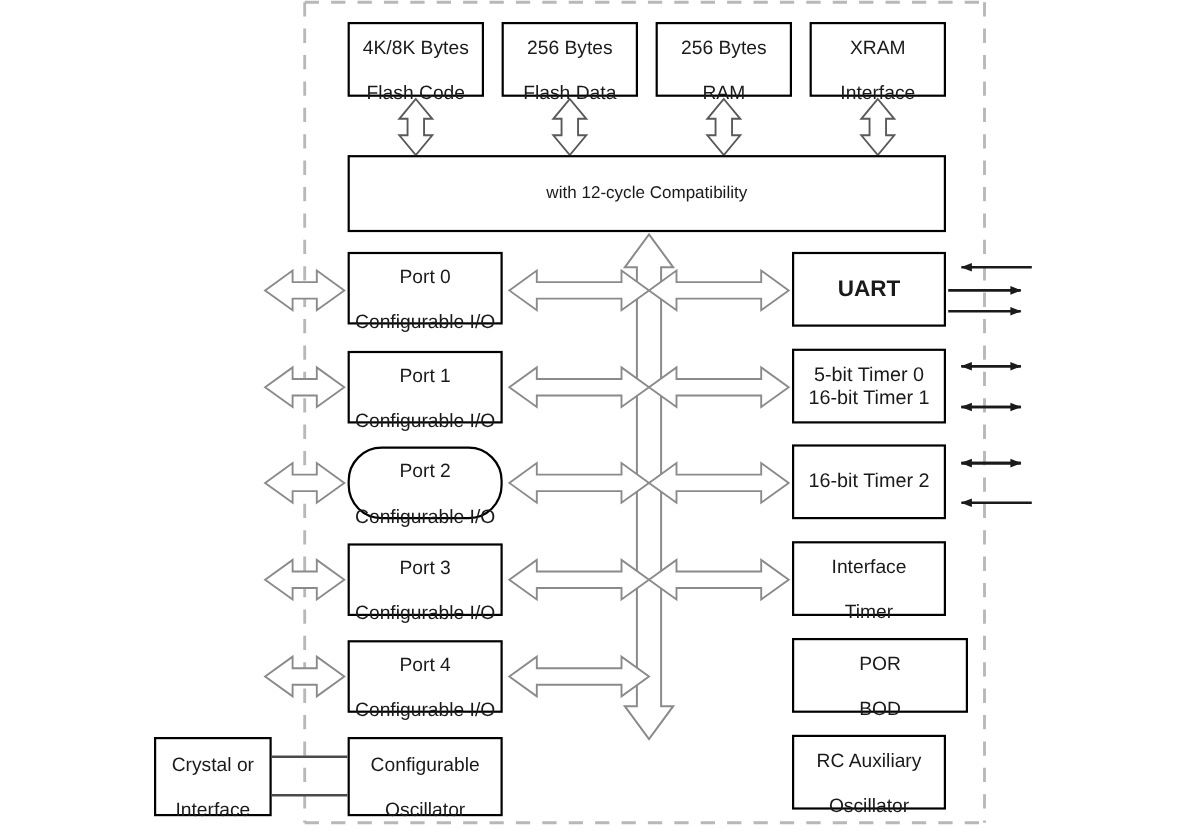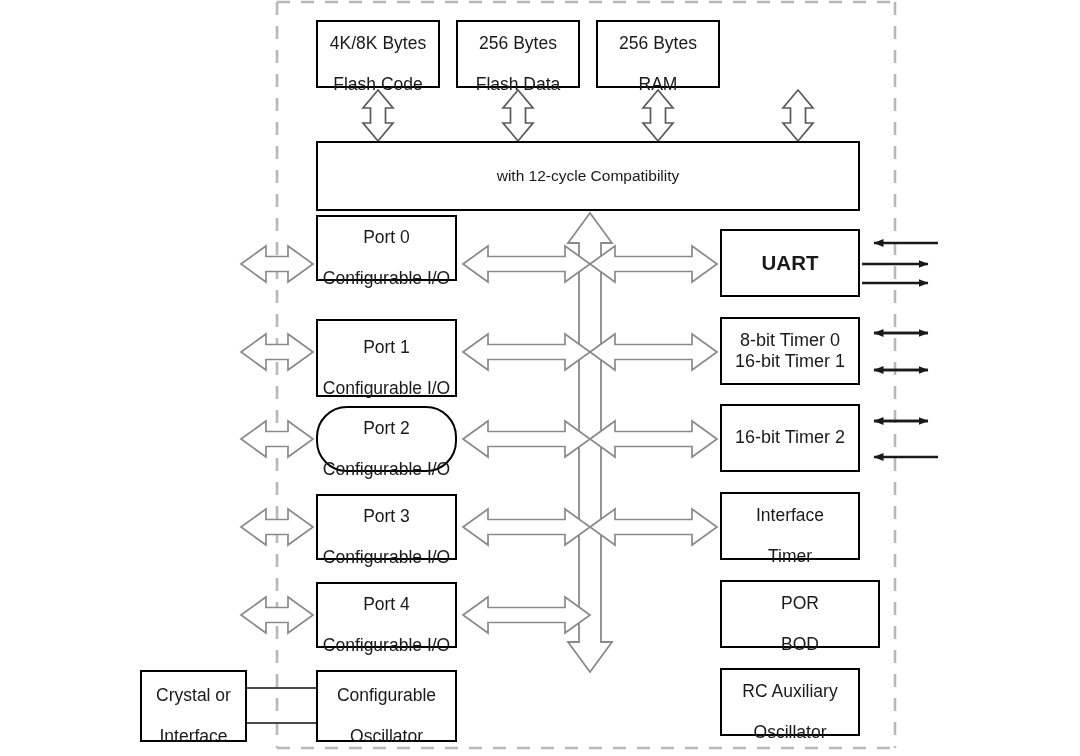--- a/index.html
+++ b/index.html
@@ -157,31 +157,35 @@
   <div class="blk" style="left:456px; top:20px; width:124px; height:68px;">
     <span class="l1 f17">256 Bytes</span>
     <span class="l2 f17">Flash Data</span>
   </div>
 
   <div class="blk" style="left:596px; top:20px; width:124px; height:68px;">
     <span class="l1 f17">256 Bytes</span>
     <span class="l2 f17">RAM</span>
   </div>
 
+  <div class="blk" style="left:736px; top:20px; width:124px; height:68px;">
+    <span class="l1 f17">XRAM</span>
+    <span class="l2 f17">Interface</span>
+  </div>
 
   <div class="blk cpu" style="left:316px; top:141px; width:544px; height:70px;">
     <span class="l2">with 12-cycle Compatibility</span>
   </div>
 
-  <div class="blk" style="left:316px; top:215px; width:141px; height:66px;">
+  <div class="blk" style="left:316px; top:229px; width:141px; height:66px;">
     <span class="l1 f17">Port 0</span>
     <span class="l2 f17">Configurable I/O</span>
   </div>
 
-  <div class="blk" style="left:316px; top:319px; width:141px; height:78px;">
+  <div class="blk" style="left:316px; top:319px; width:141px; height:66px;">
     <span class="l1 f17">Port 1</span>
     <span class="l2 f17">Configurable I/O</span>
   </div>
 
   <div class="blk" style="left:316px; top:406px; width:141px; height:66px;border-radius:31px;">
     <span class="l1 f17">Port 2</span>
     <span class="l2 f17">Configurable I/O</span>
   </div>
 
   <div class="blk" style="left:316px; top:494px; width:141px; height:66px;">
@@ -192,21 +196,21 @@
   <div class="blk" style="left:316px; top:582px; width:141px; height:66px;">
     <span class="l1 f17">Port 4</span>
     <span class="l2 f17">Configurable I/O</span>
   </div>
 
   <div class="blk" style="left:720px; top:229px; width:140px; height:68px;">
     <span class="l1 f20">UART</span>
   </div>
 
   <div class="blk" style="left:720px; top:317px; width:140px; height:68px;">
-    <span class="l1 f18">8-bit Timer 0</span>
+    <span class="l1 f18">5-bit Timer 0</span>
     <span class="l2 f18">16-bit Timer 1</span>
   </div>
 
   <div class="blk" style="left:720px; top:404px; width:140px; height:68px;">
     <span class="l1 f18">16-bit Timer 2</span>
   </div>
 
   <div class="blk" style="left:720px; top:492px; width:140px; height:68px;">
     <span class="l1 f17">Interface</span>
     <span class="l2 f17">Timer</span>

